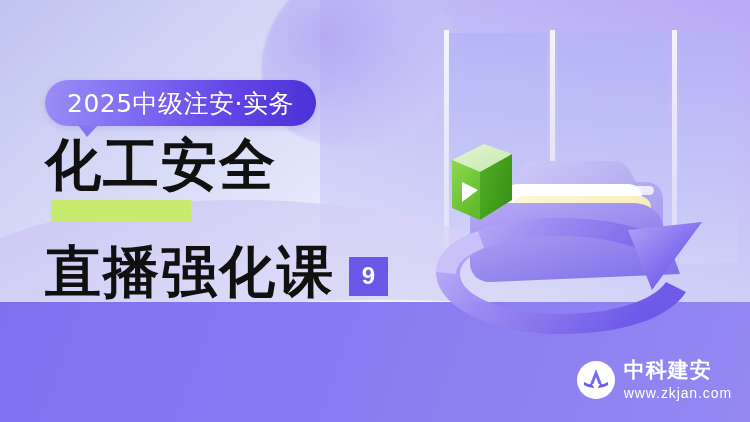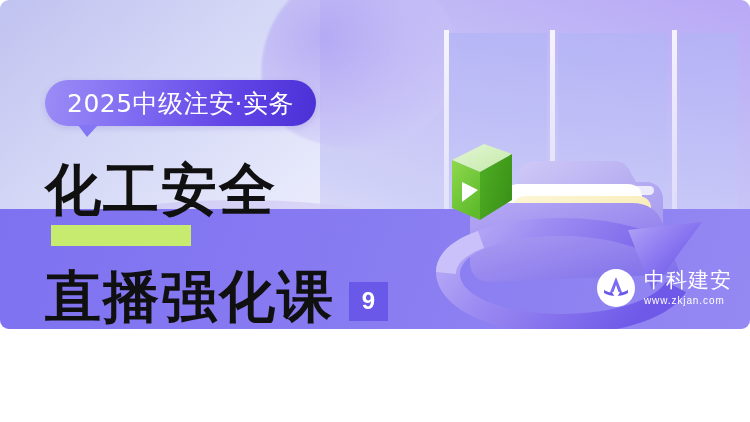--- a/index.html
+++ b/index.html
@@ -7,24 +7,23 @@
     padding: 0;
     background: #ffffff;
   }
   body {
     font-family: "Liberation Sans", "DejaVu Sans", sans-serif;
   }
 
   .poster {
     position: relative;
     width: 750px;
-    height: 329px;
+    height: 422px;
     overflow: hidden;
     background: linear-gradient(140deg, #c0c2f0 0%, #d3d6f5 22%, #e6e8fb 45%, #f2f1fc 62%, #eceafa 80%, #ded9f8 100%);
-    border-radius: 9px;
   }
 
   
   .bg-right-wash {
     position: absolute;
     right: 0; top: 0;
     width: 430px; height: 422px;
     background: linear-gradient(200deg, #b9a8f6 0%, #c3bdf6 26%, #cfd0f7 55%, #eceafb 85%, #f4f2fd 100%);
   }
 
@@ -119,21 +118,21 @@
   }
   .badge-tail {
     position: absolute;
     left: 33px; bottom: -11px;
     width: 0; height: 0;
     border-left: 9px solid transparent;
     border-right: 11px solid transparent;
     border-top: 12px solid #8375f3;
   }
 
-  .headline-wrap { position: absolute; left: 45px; top: 159px; z-index: 6; }
+  .headline-wrap { position: absolute; left: 45px; top: 134px; z-index: 6; }
 
   .green-bar {
     position: absolute;
     left: 6px; top: 66px;
     width: 140px; height: 21px;
     background: #c7eb6e;
     z-index: 1;
   }
 
   .line1, .line2 {
@@ -180,27 +179,27 @@
     background: #ffffff;
     display: flex;
     align-items: center;
     justify-content: center;
     flex: none;
   }
   .logo-text { display: flex; flex-direction: column; line-height: 1; }
   .logo-name {
     color: #ffffff;
     font-size: 21px;
-    font-weight: normal;
+    font-weight: bold;
     letter-spacing: 1px;
     font-family: "DejaVu Sans", "Liberation Sans", sans-serif;
   }
   .logo-url {
     color: #ffffff;
-    font-size: 10px;
+    font-size: 14px;
     letter-spacing: 0.9px;
     margin-top: 5px;
     font-family: "Liberation Sans", sans-serif;
   }
 </style>
 </head>
 <body>
 
 <div class="poster">
 

